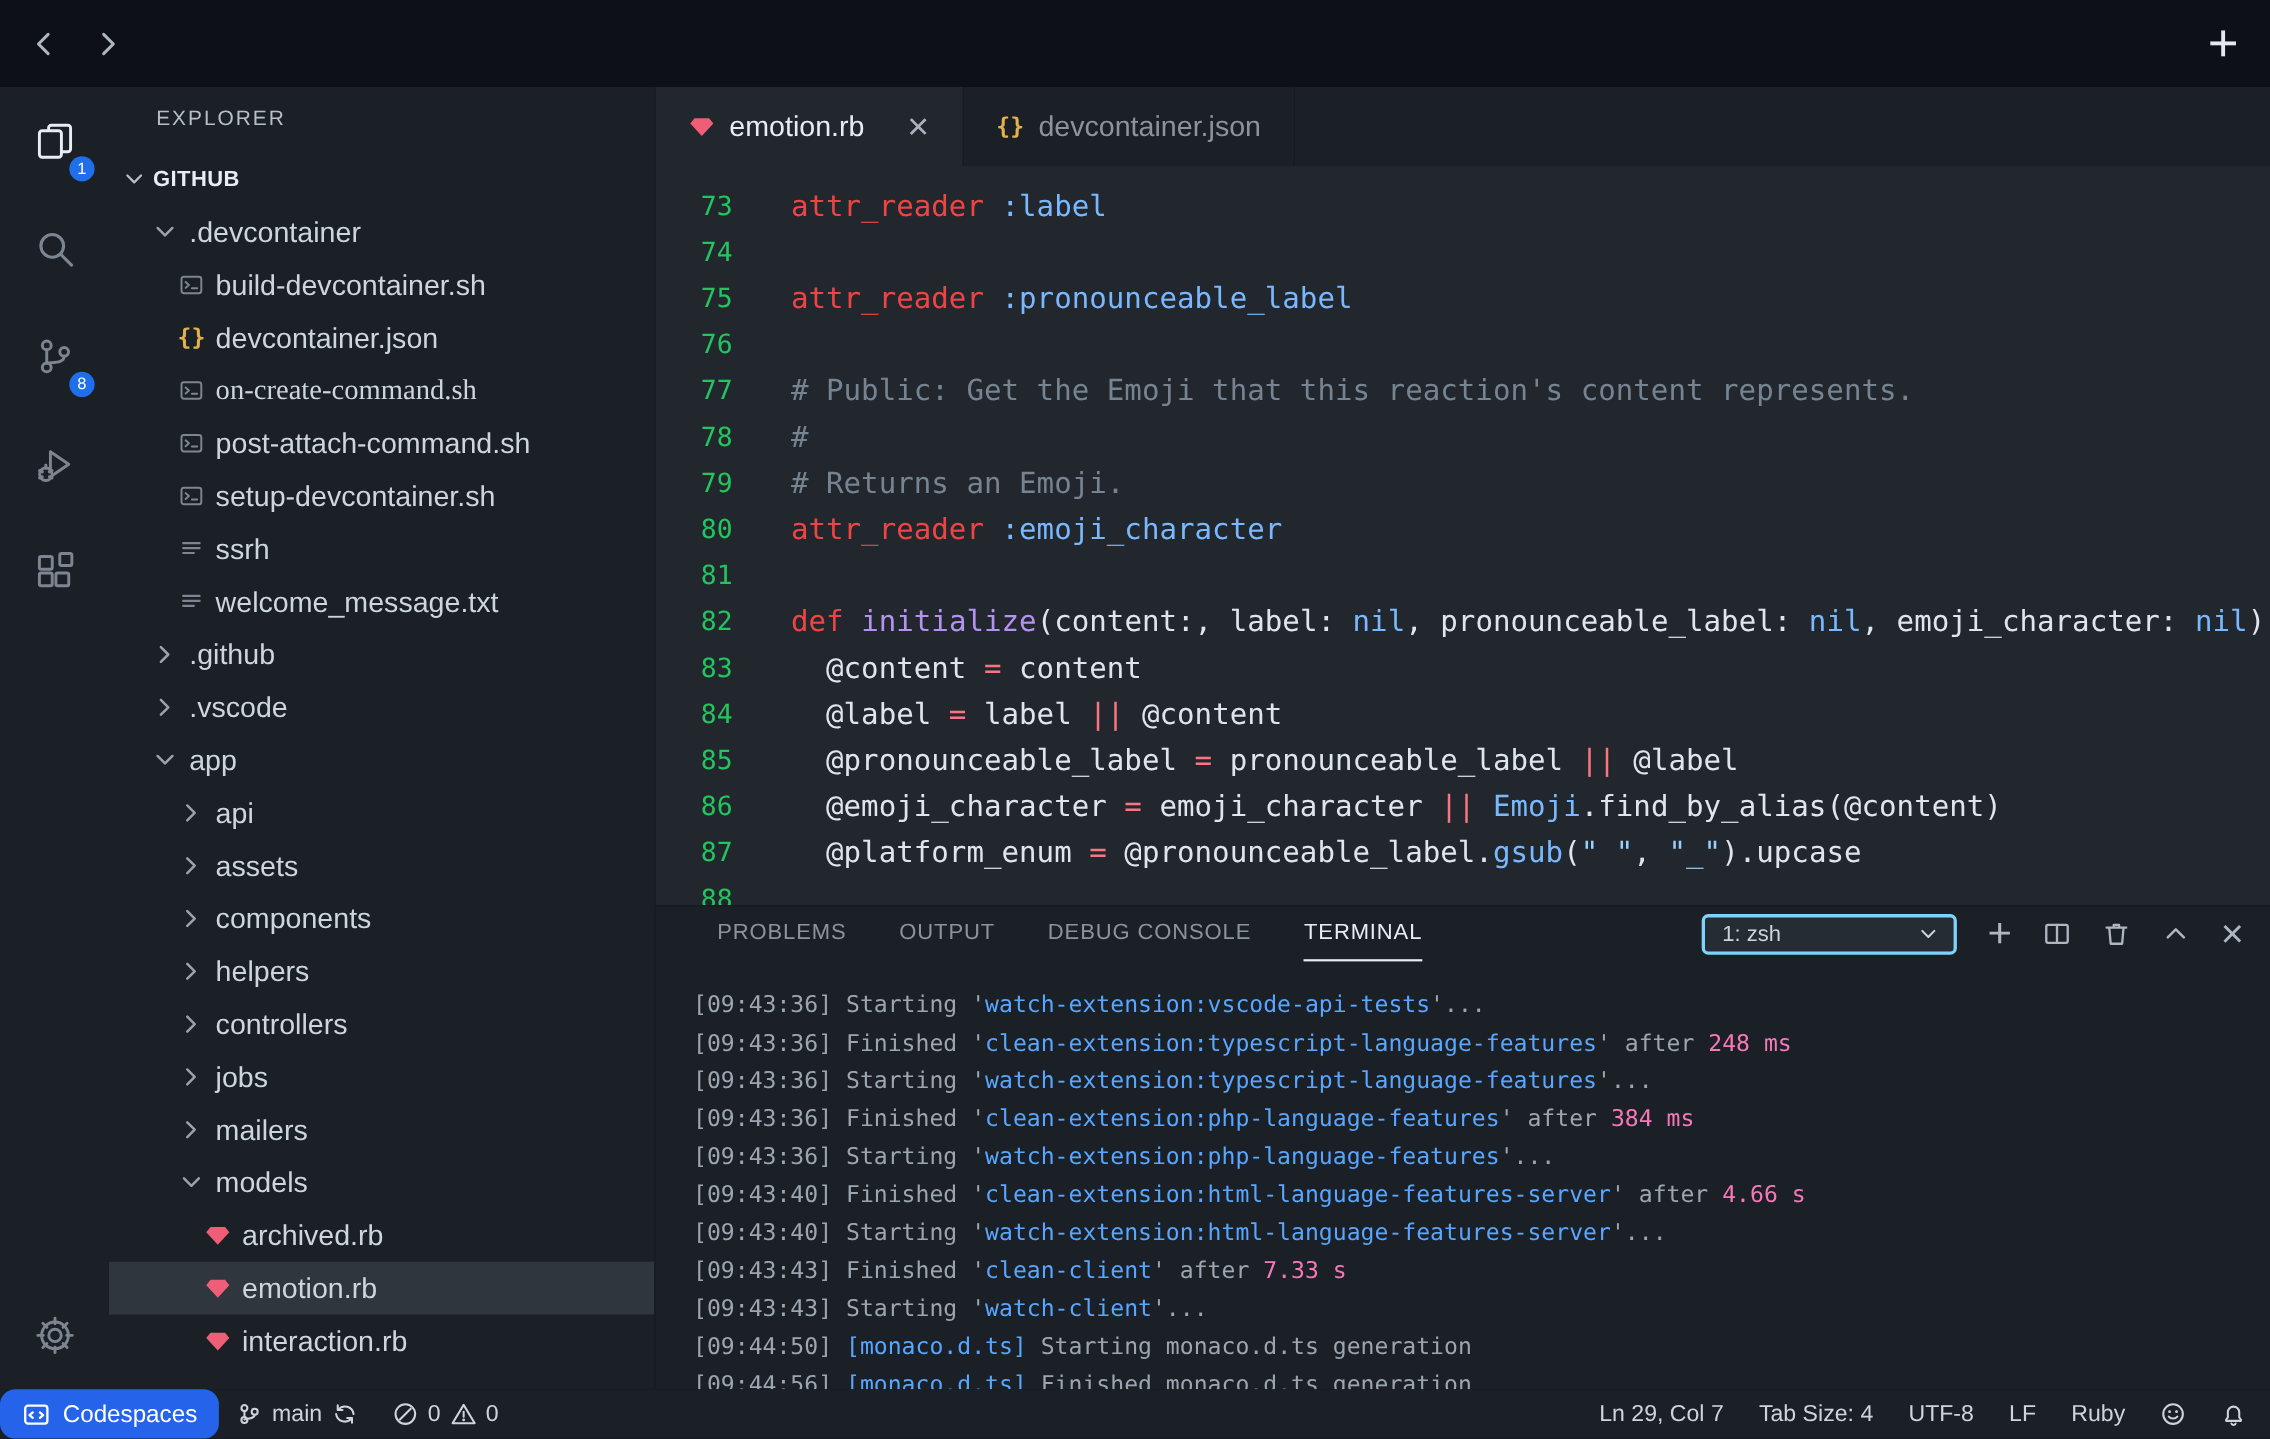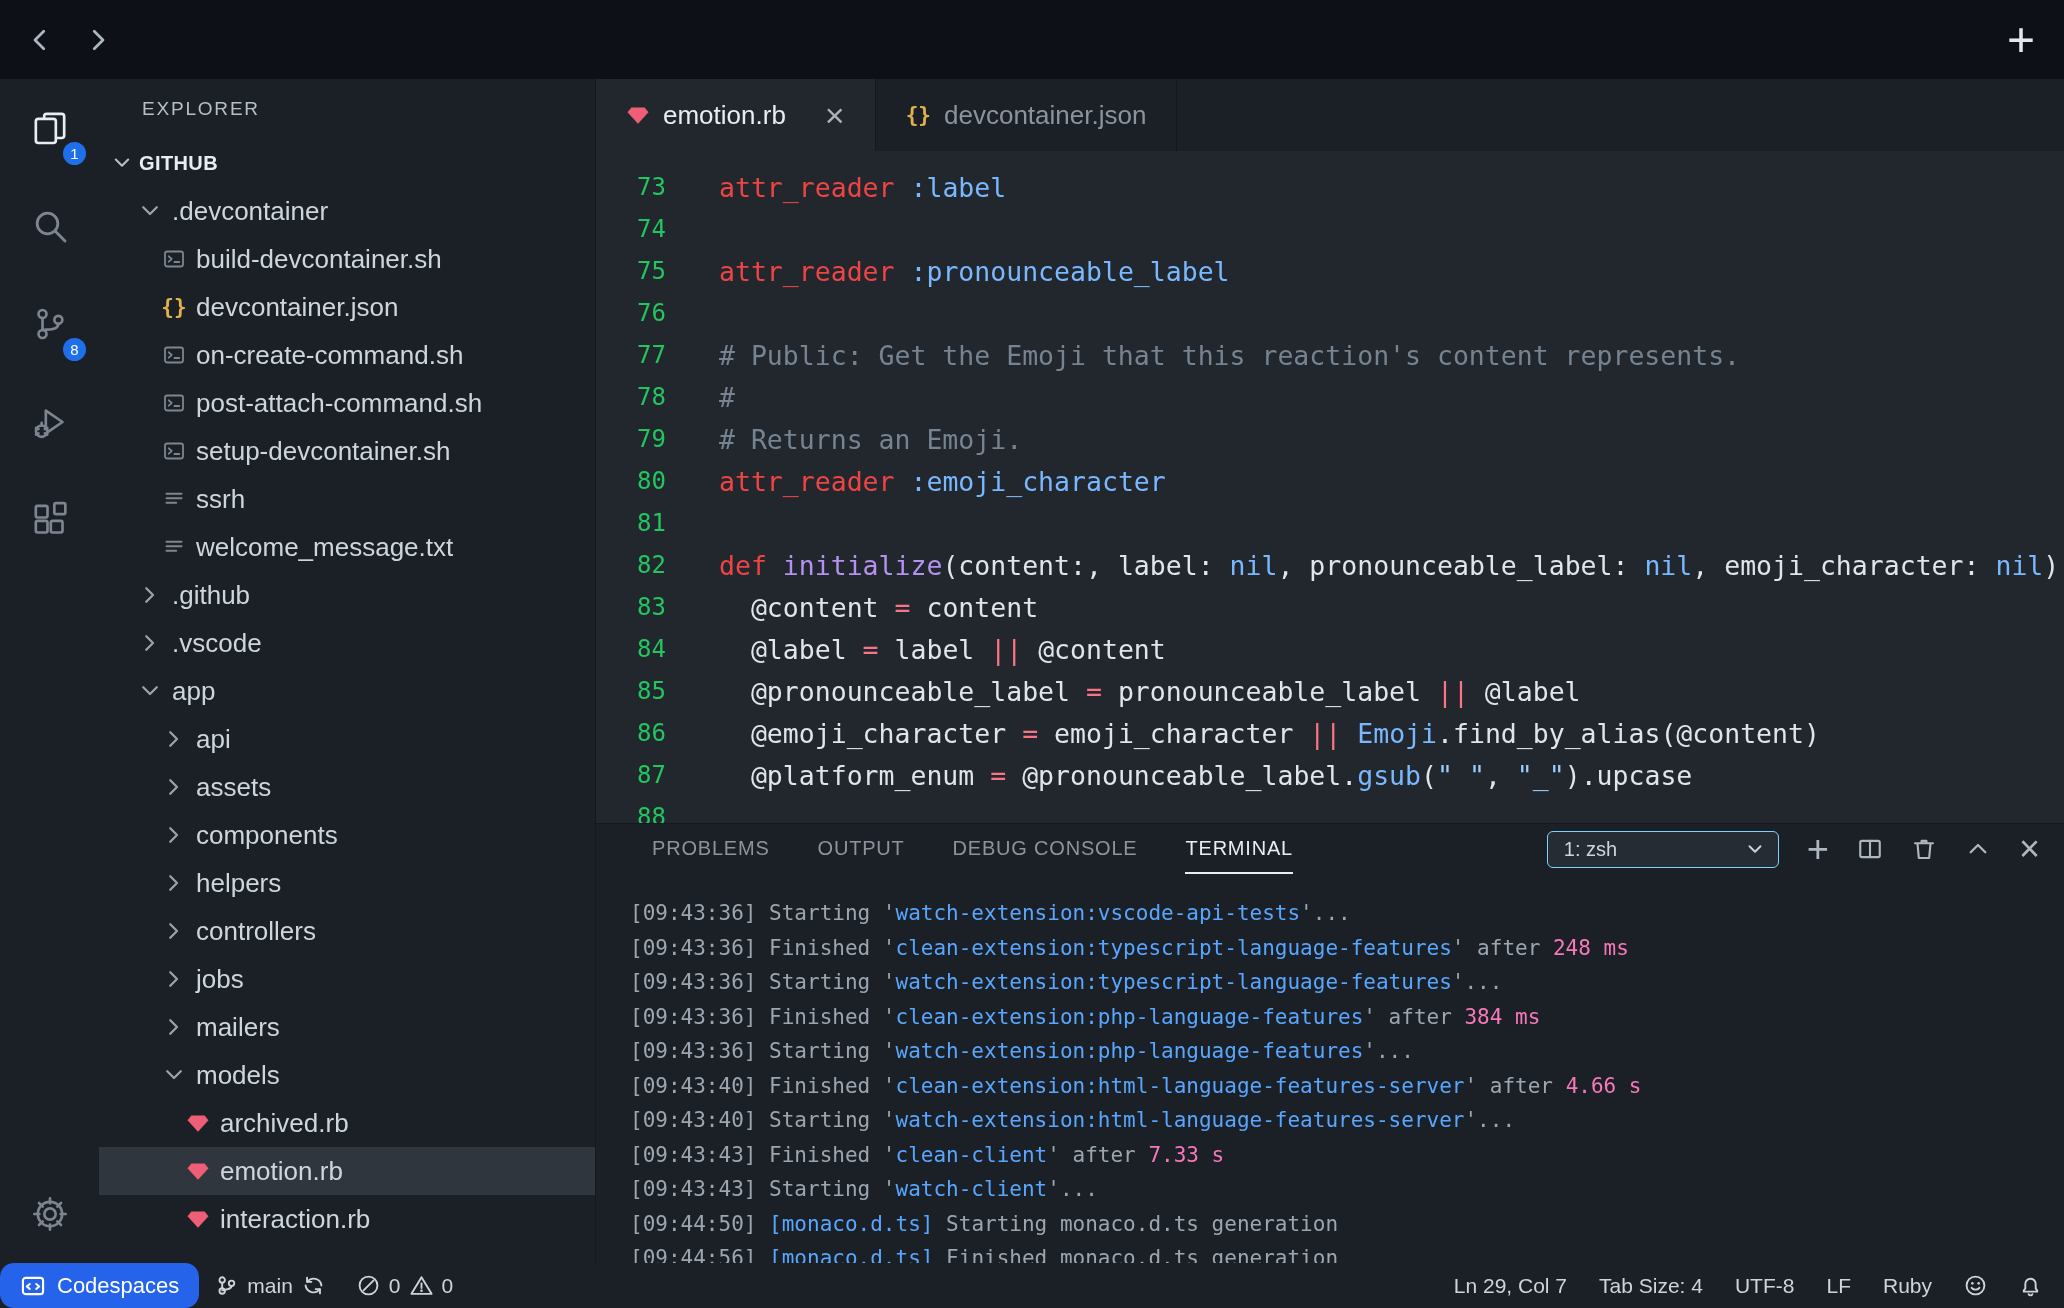--- a/index.html
+++ b/index.html
@@ -71,21 +71,21 @@
 
   .panel { flex:1; min-height:0; background:#1b2026; border-top:1px solid #15191e;
            display:flex; flex-direction:column; }
   .panel-header { flex:0 0 50px; display:flex; align-items:center; padding:0 24px 0 56px; }
   .panel-tabs { display:flex; gap:48px; height:100%; }
   .panel-tab { display:flex; align-items:center; font-size:20px; letter-spacing:.8px; color:#8b949e;
                border-bottom:2px solid transparent; cursor:pointer; }
   .panel-tab.active { color:#e6edf3; border-bottom-color:#e6edf3; }
   .panel-controls { margin-left:auto; display:flex; align-items:center; gap:28px; color:#aeb7c0; }
   .shell-select { display:flex; align-items:center; justify-content:space-between; min-width:232px; height:37px;
-                  background:#262c33; border:1px solid #7dd3fc; border-radius:6px; padding:0 12px 0 16px;
+                  background:#262c33; border:3px solid #7dd3fc; border-radius:6px; padding:0 12px 0 16px;
                   font-size:20px; color:#cdd4db; gap:14px; cursor:pointer;margin-left:24px; }
   .shell-select svg { width:22px; height:22px; }
   .panel-controls .pc { display:flex; align-items:center; justify-content:center; cursor:pointer; }
   .panel-controls .pc svg { width:26px; height:26px; }
   .pc-plus { font-size:38px; font-weight:300; line-height:1; }
   .pc-close { font-size:36px; line-height:1; }
 
   .terminal { flex:1; overflow:hidden; padding:22px 0 0 34px; font-family:"DejaVu Sans Mono",monospace;
               font-size:21px; line-height:34.5px; cursor:text; }
   .terminal-line { white-space:pre; }
@@ -200,21 +200,21 @@
               </svg>
             </span>
             <span class="tree-label">build-devcontainer.sh</span>
           </div>
           <div class="tree-row" style="padding-left: 62px;">
             <span class="tree-icon">
               <span class="json-glyph">{}</span>
             </span>
             <span class="tree-label">devcontainer.json</span>
           </div>
-          <div class="tree-row" style="padding-left: 62px;">
+          <div class="tree-row" style="padding-left: 62px; font-family: Liberation Serif, serif;">
             <span class="tree-icon">
               <svg viewBox="0 0 16 16" fill="none" stroke="#7d8590" stroke-width="1.2" stroke-linecap="round" stroke-linejoin="round">
                 <rect x="2" y="3" width="12" height="10" rx="1.5"></rect>
                 <path d="M4.5 6.2l2 1.8-2 1.8M8.3 10h3.2"></path>
               </svg>
             </span>
             <span class="tree-label">on-create-command.sh</span>
           </div>
           <div class="tree-row" style="padding-left: 62px;">
             <span class="tree-icon">

